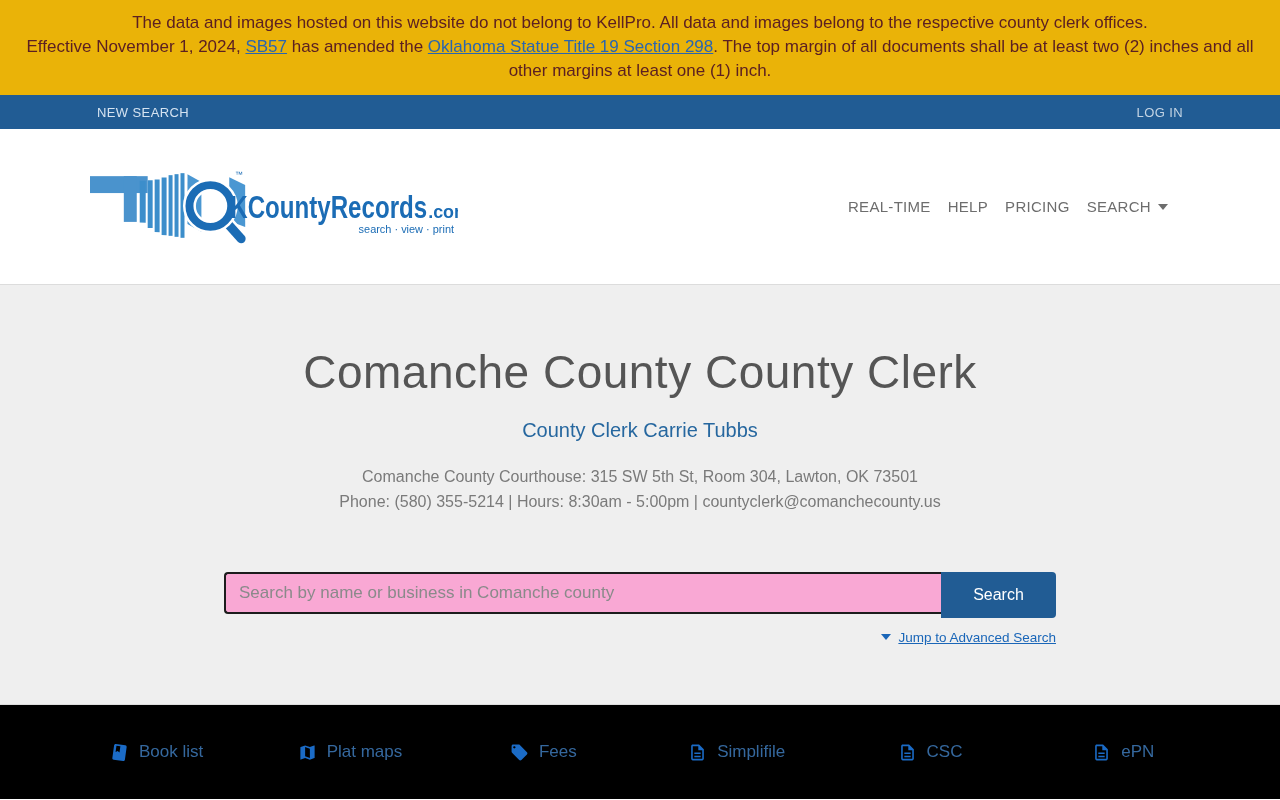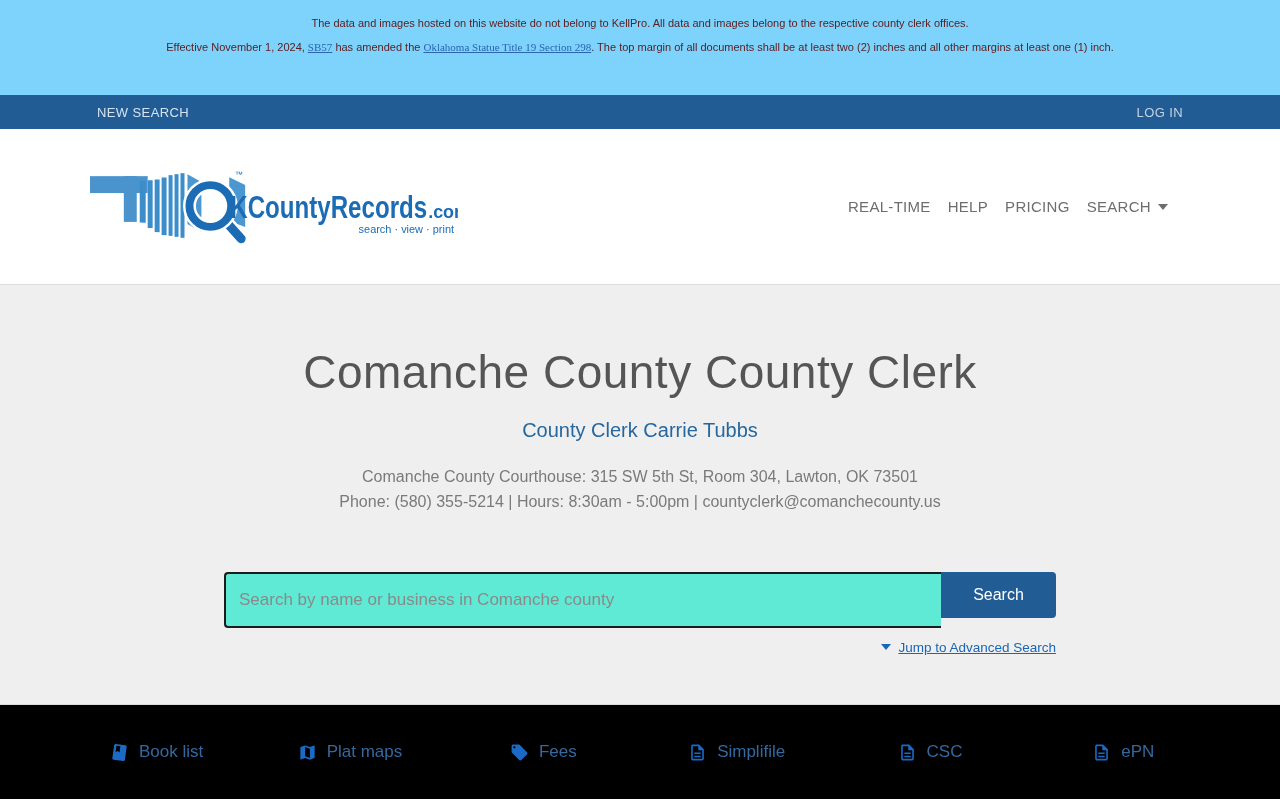--- a/index.html
+++ b/index.html
@@ -6,32 +6,31 @@
   html, body { width: 1280px; height: 800px; overflow: hidden; }
   body {
     font-family: "Liberation Sans", sans-serif;
     background: #ffffff;
     color: #333;
   }
 
   
   .banner {
     height: 95px;
-    background: #7dd3fc;
+    background: #eab308;
     color: #5C2022;
     text-align: center;
-    font-size: 11px;
+    font-size: 17px;
     line-height: 24px;
     padding: 11px 6px 0 6px;
   }
   .banner a {
     color: #2A65B0;
     text-decoration: underline;
     cursor: pointer;
-    font-family: Liberation Serif, serif;
   }
 
   
   .topbar {
     height: 34px;
     background: #215C94;
     display: flex;
     align-items: center;
     justify-content: space-between;
     padding: 0 97px;
@@ -101,29 +100,29 @@
     line-height: 25px;
     color: #7A7A7A;
   }
   .search-row {
     width: 832px;
     margin: 58px auto 0 auto;
     display: flex;
   }
   .search-row input {
     flex: 1;
-    height: 56px;
+    height: 42px;
     border: 2px solid #1C1C1C;
     border-right: none;
     border-radius: 4px 0 0 4px;
     padding: 0 13px;
     font-size: 17px;
     font-family: "Liberation Sans", sans-serif;
     color: #333;
-    background: #5eead4;
+    background: #f9a8d4;
     outline: none;
   }
   .search-row input::placeholder { color: #8A8A8A; }
   .search-row button {
     width: 115px;
     height: 46px;
     background: #215C94;
     color: #ffffff;
     border: none;
     border-radius: 0 4px 4px 0;

